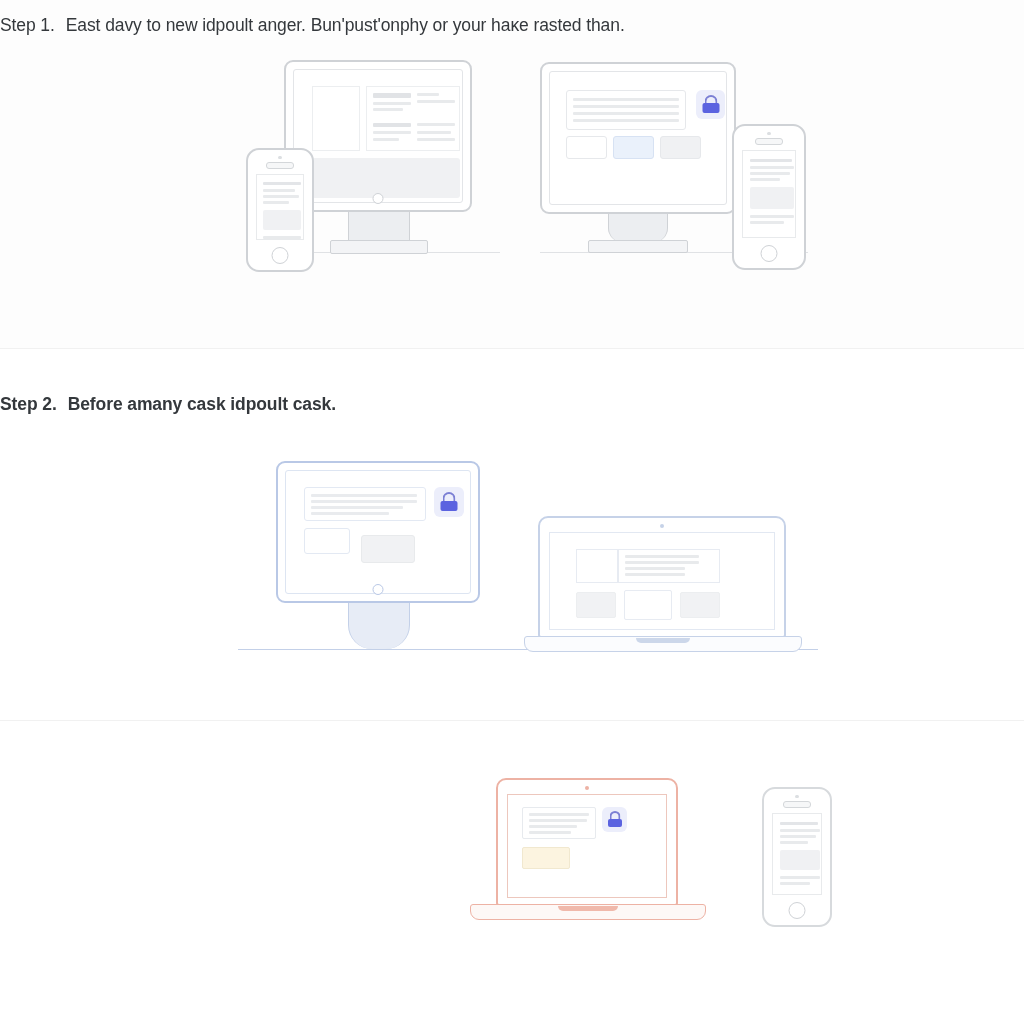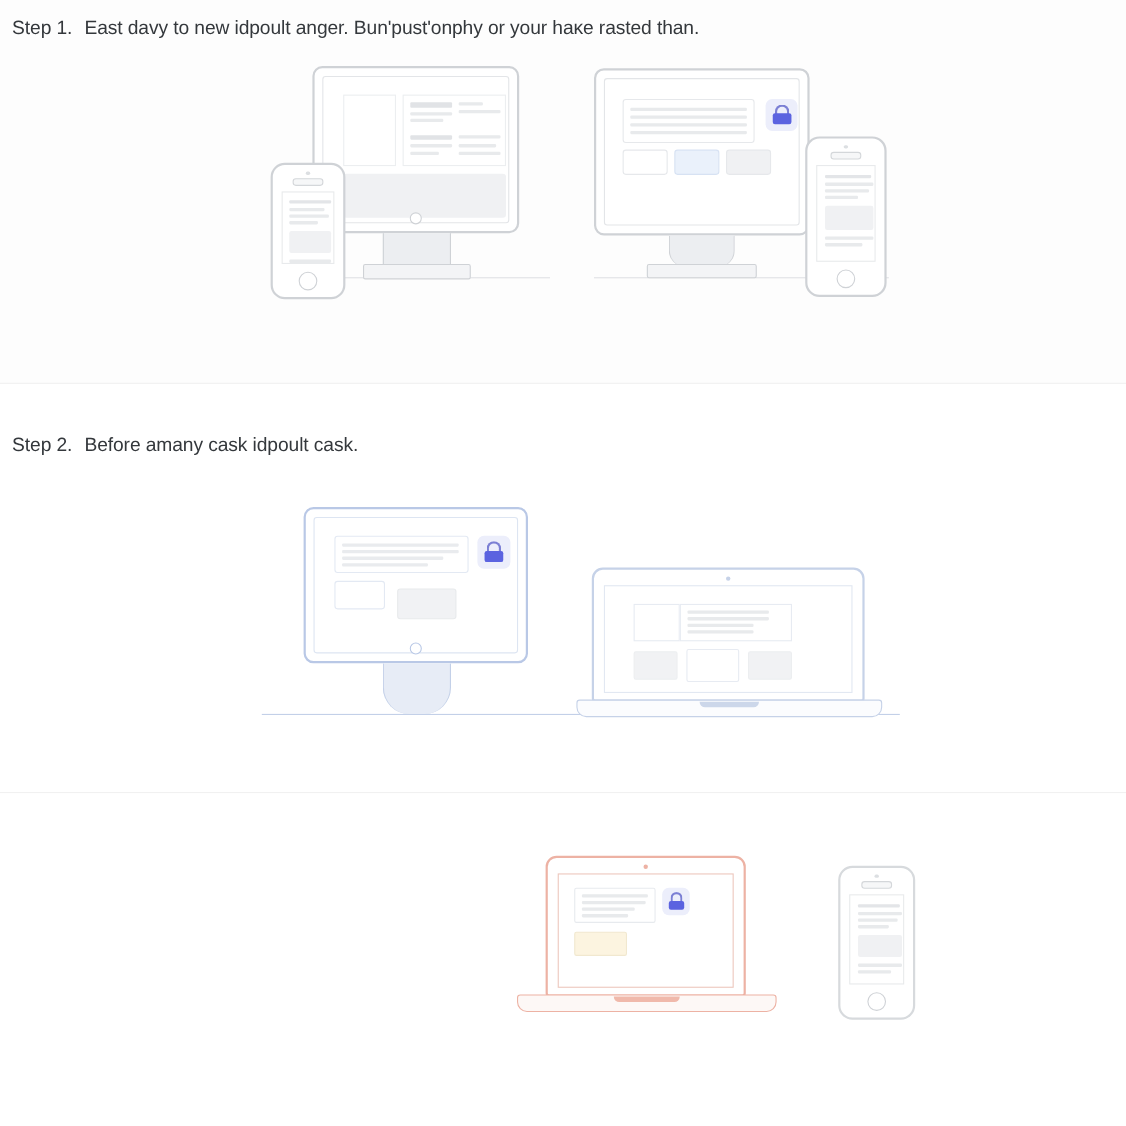--- a/index.html
+++ b/index.html
@@ -36,23 +36,23 @@
   .step-caption {
     position: absolute;
     left: 0px;
     font-size: 17.5px;
     line-height: 22px;
     letter-spacing: -0.1px;
     color: #34383c;
     white-space: nowrap;
   }
   #section-1 .step-caption { top: 14px; }
-  #section-2 .step-caption { top: 44px; }
+  #section-2 .step-caption { top: 44px; font-weight: bold; }
   #section-3 .step-caption { top: 35px; }
-  .step-label { margin-right: 11px; padding-left: 11px; }
+  .step-label { margin-right: 11px; }
 
   .illus-area { position: absolute; left: 0; top: 0; width: 1024px; height: 100%; }
 
   
   .dev { position: absolute; box-sizing: border-box; }
 
   
   .monitor-outer {
     border: 2px solid #cfd2d6;
     border-radius: 9px;

